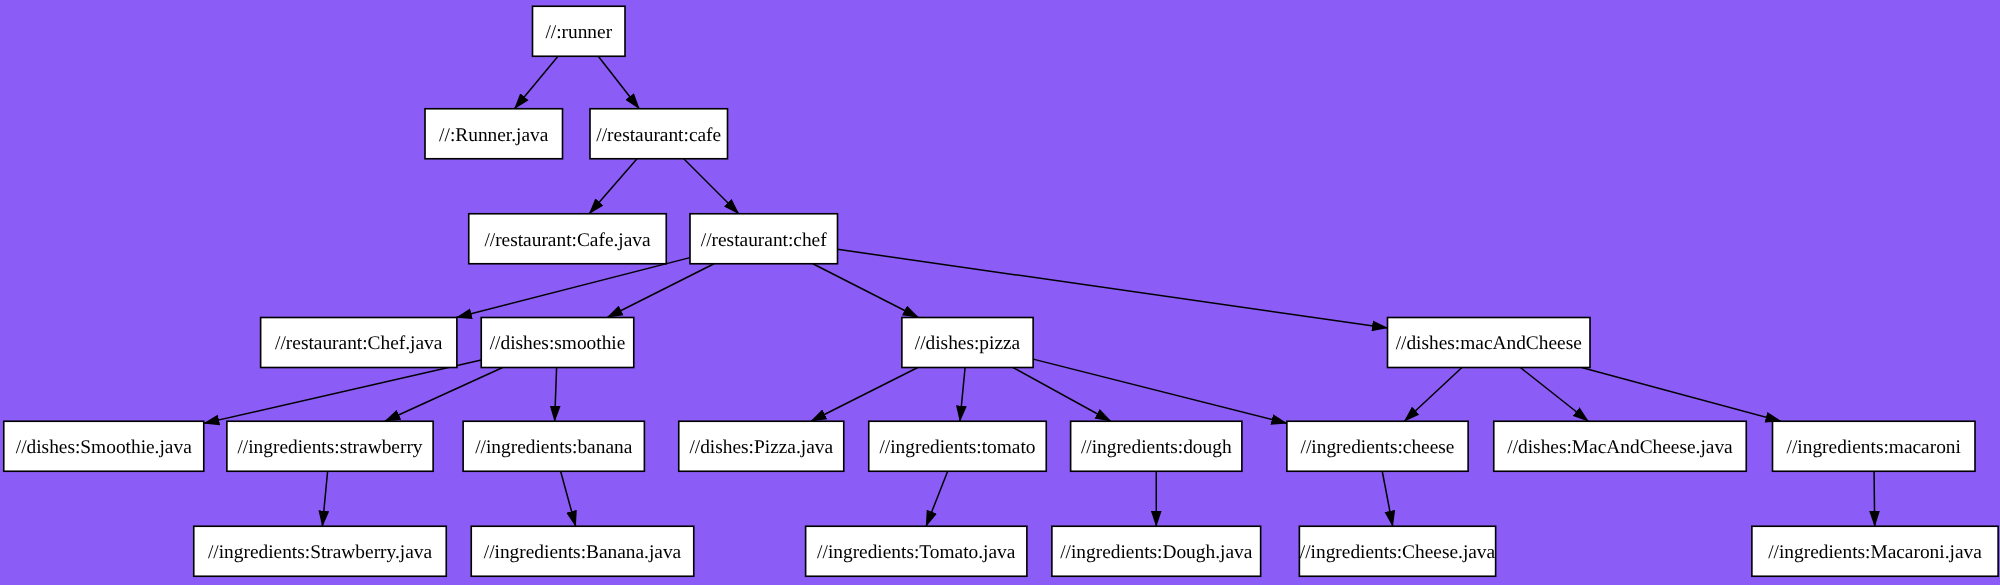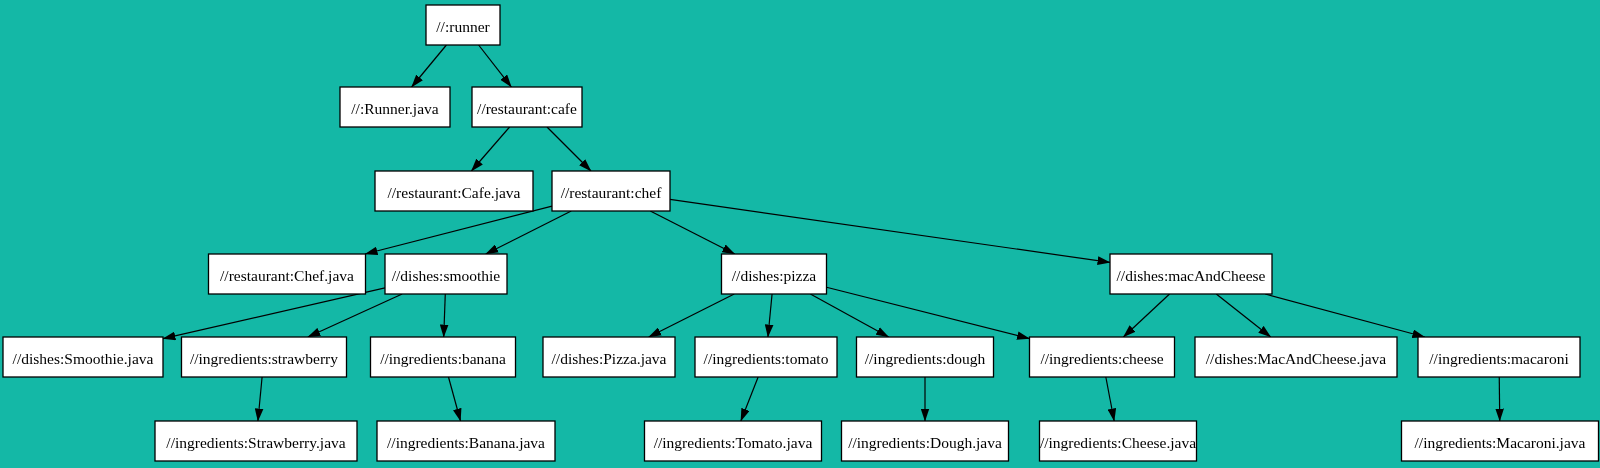--- a/index.html
+++ b/index.html
@@ -3,21 +3,21 @@
 <meta charset="utf-8">
 <style>
   html, body {
     margin: 0;
     padding: 0;
     background: #ffffff;
   }
   #graph-wrap {
     width: 1600px;
     height: 468px;
-    background: #14b8a6;
+    background: #8b5cf6;
   }
   svg { display: block; }
   .node-box {
     fill: #ffffff;
     stroke: #000000;
     stroke-width: 1.3;
   }
   .node-label {
     font-family: "Liberation Serif", "DejaVu Serif", serif;
     font-size: 15.5px;

